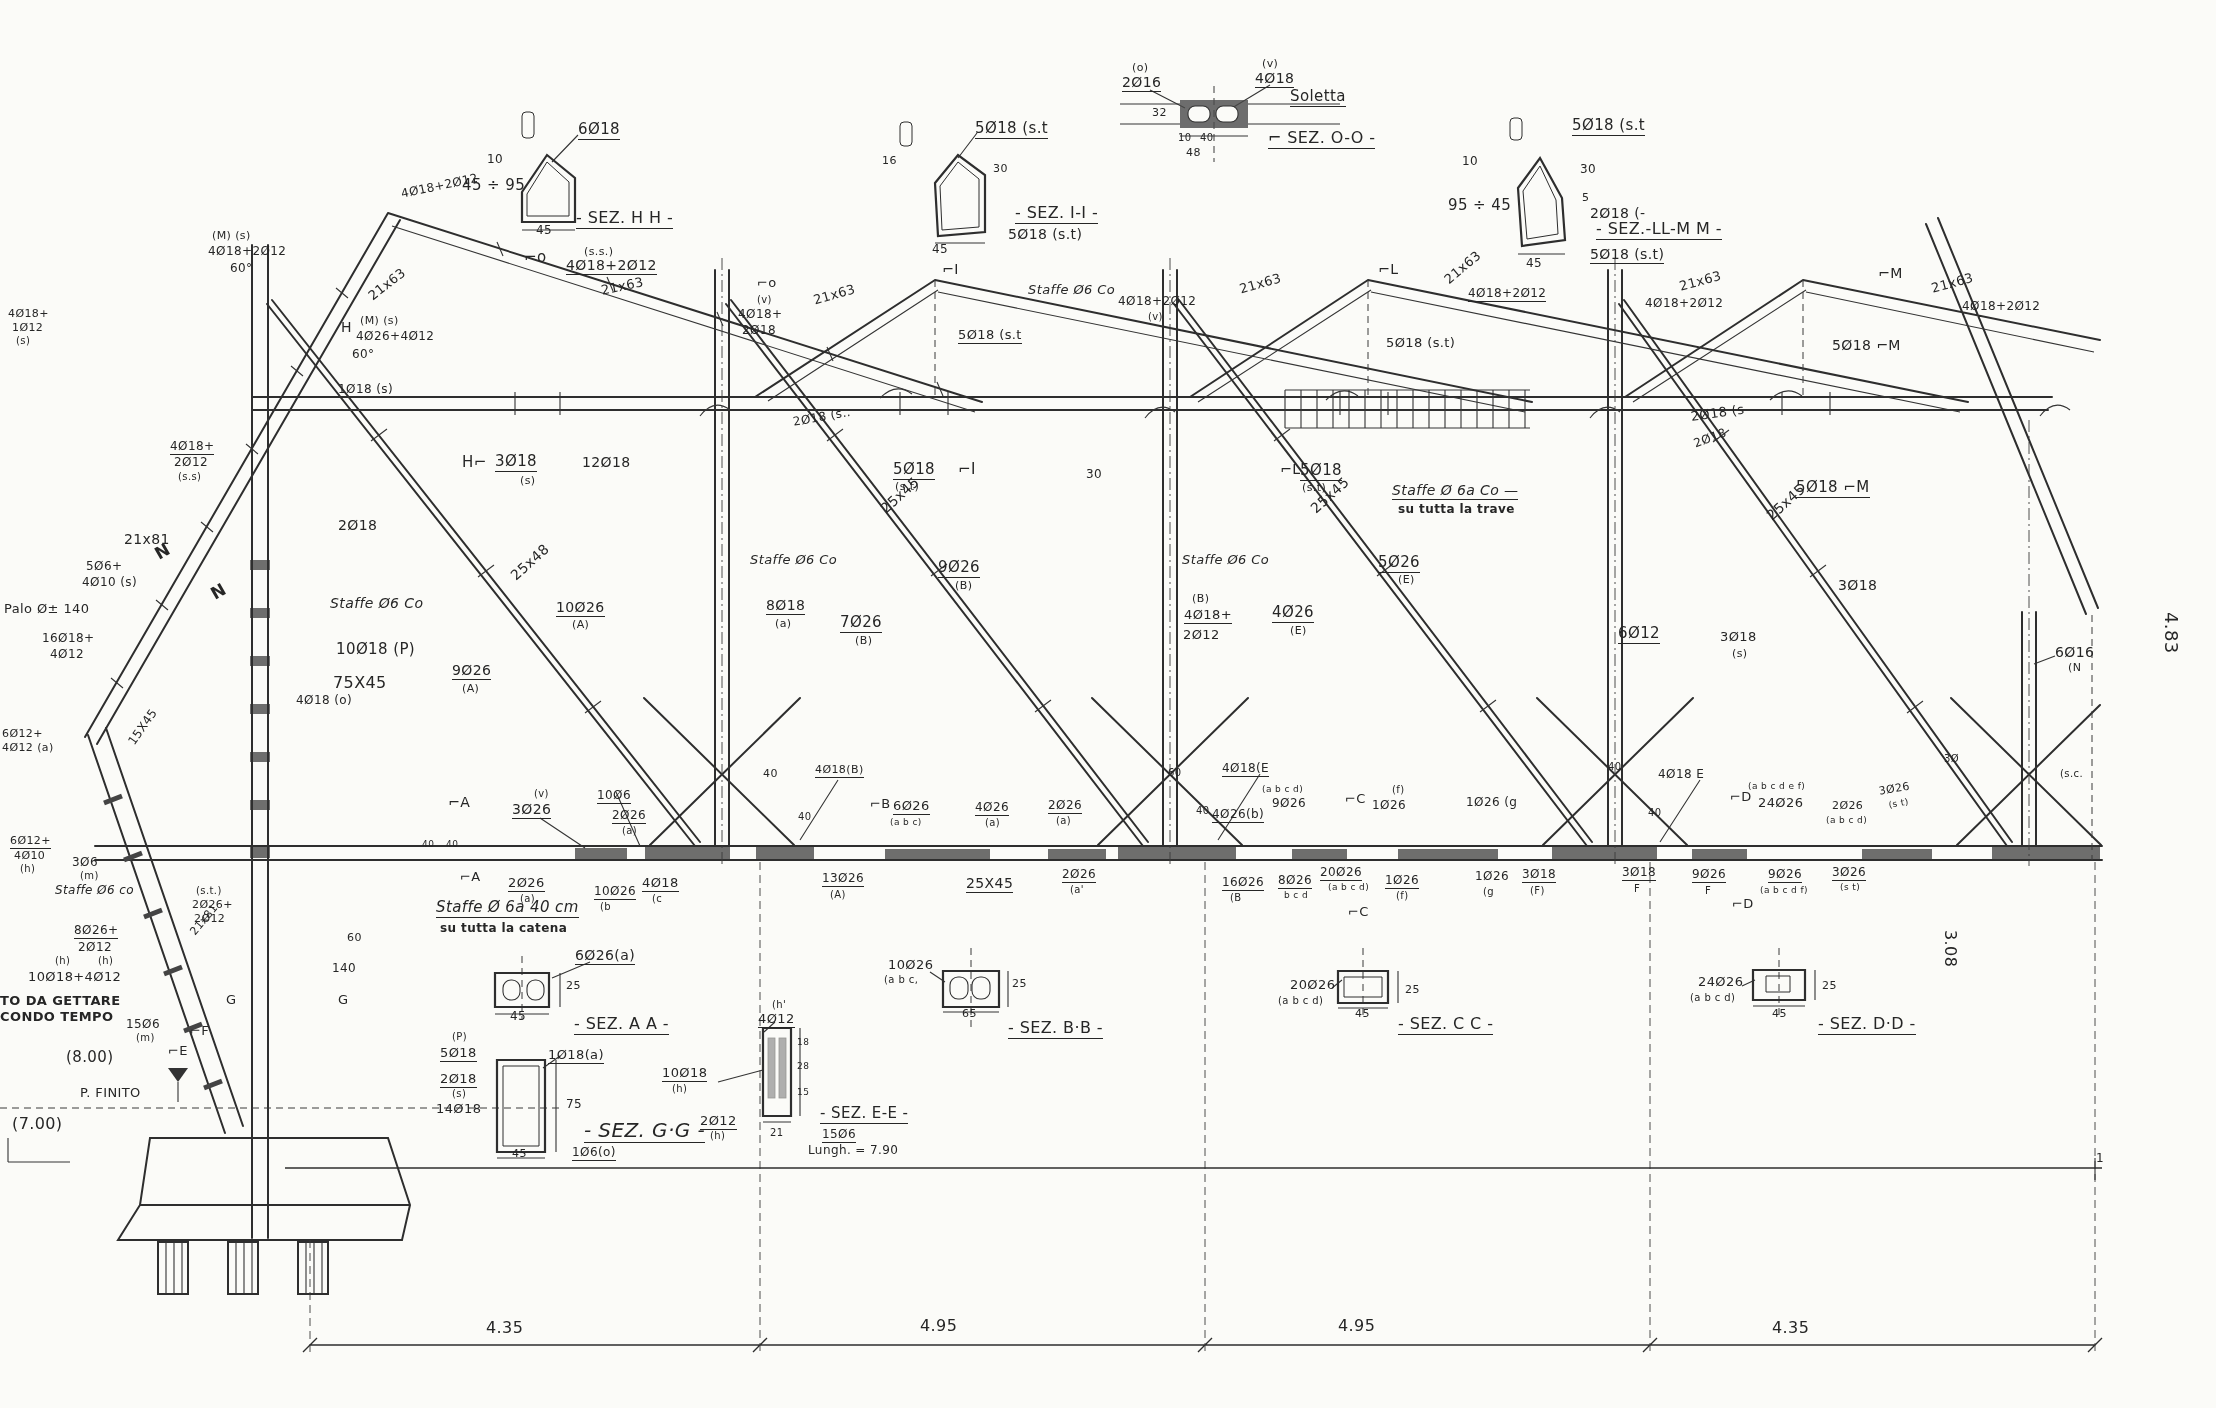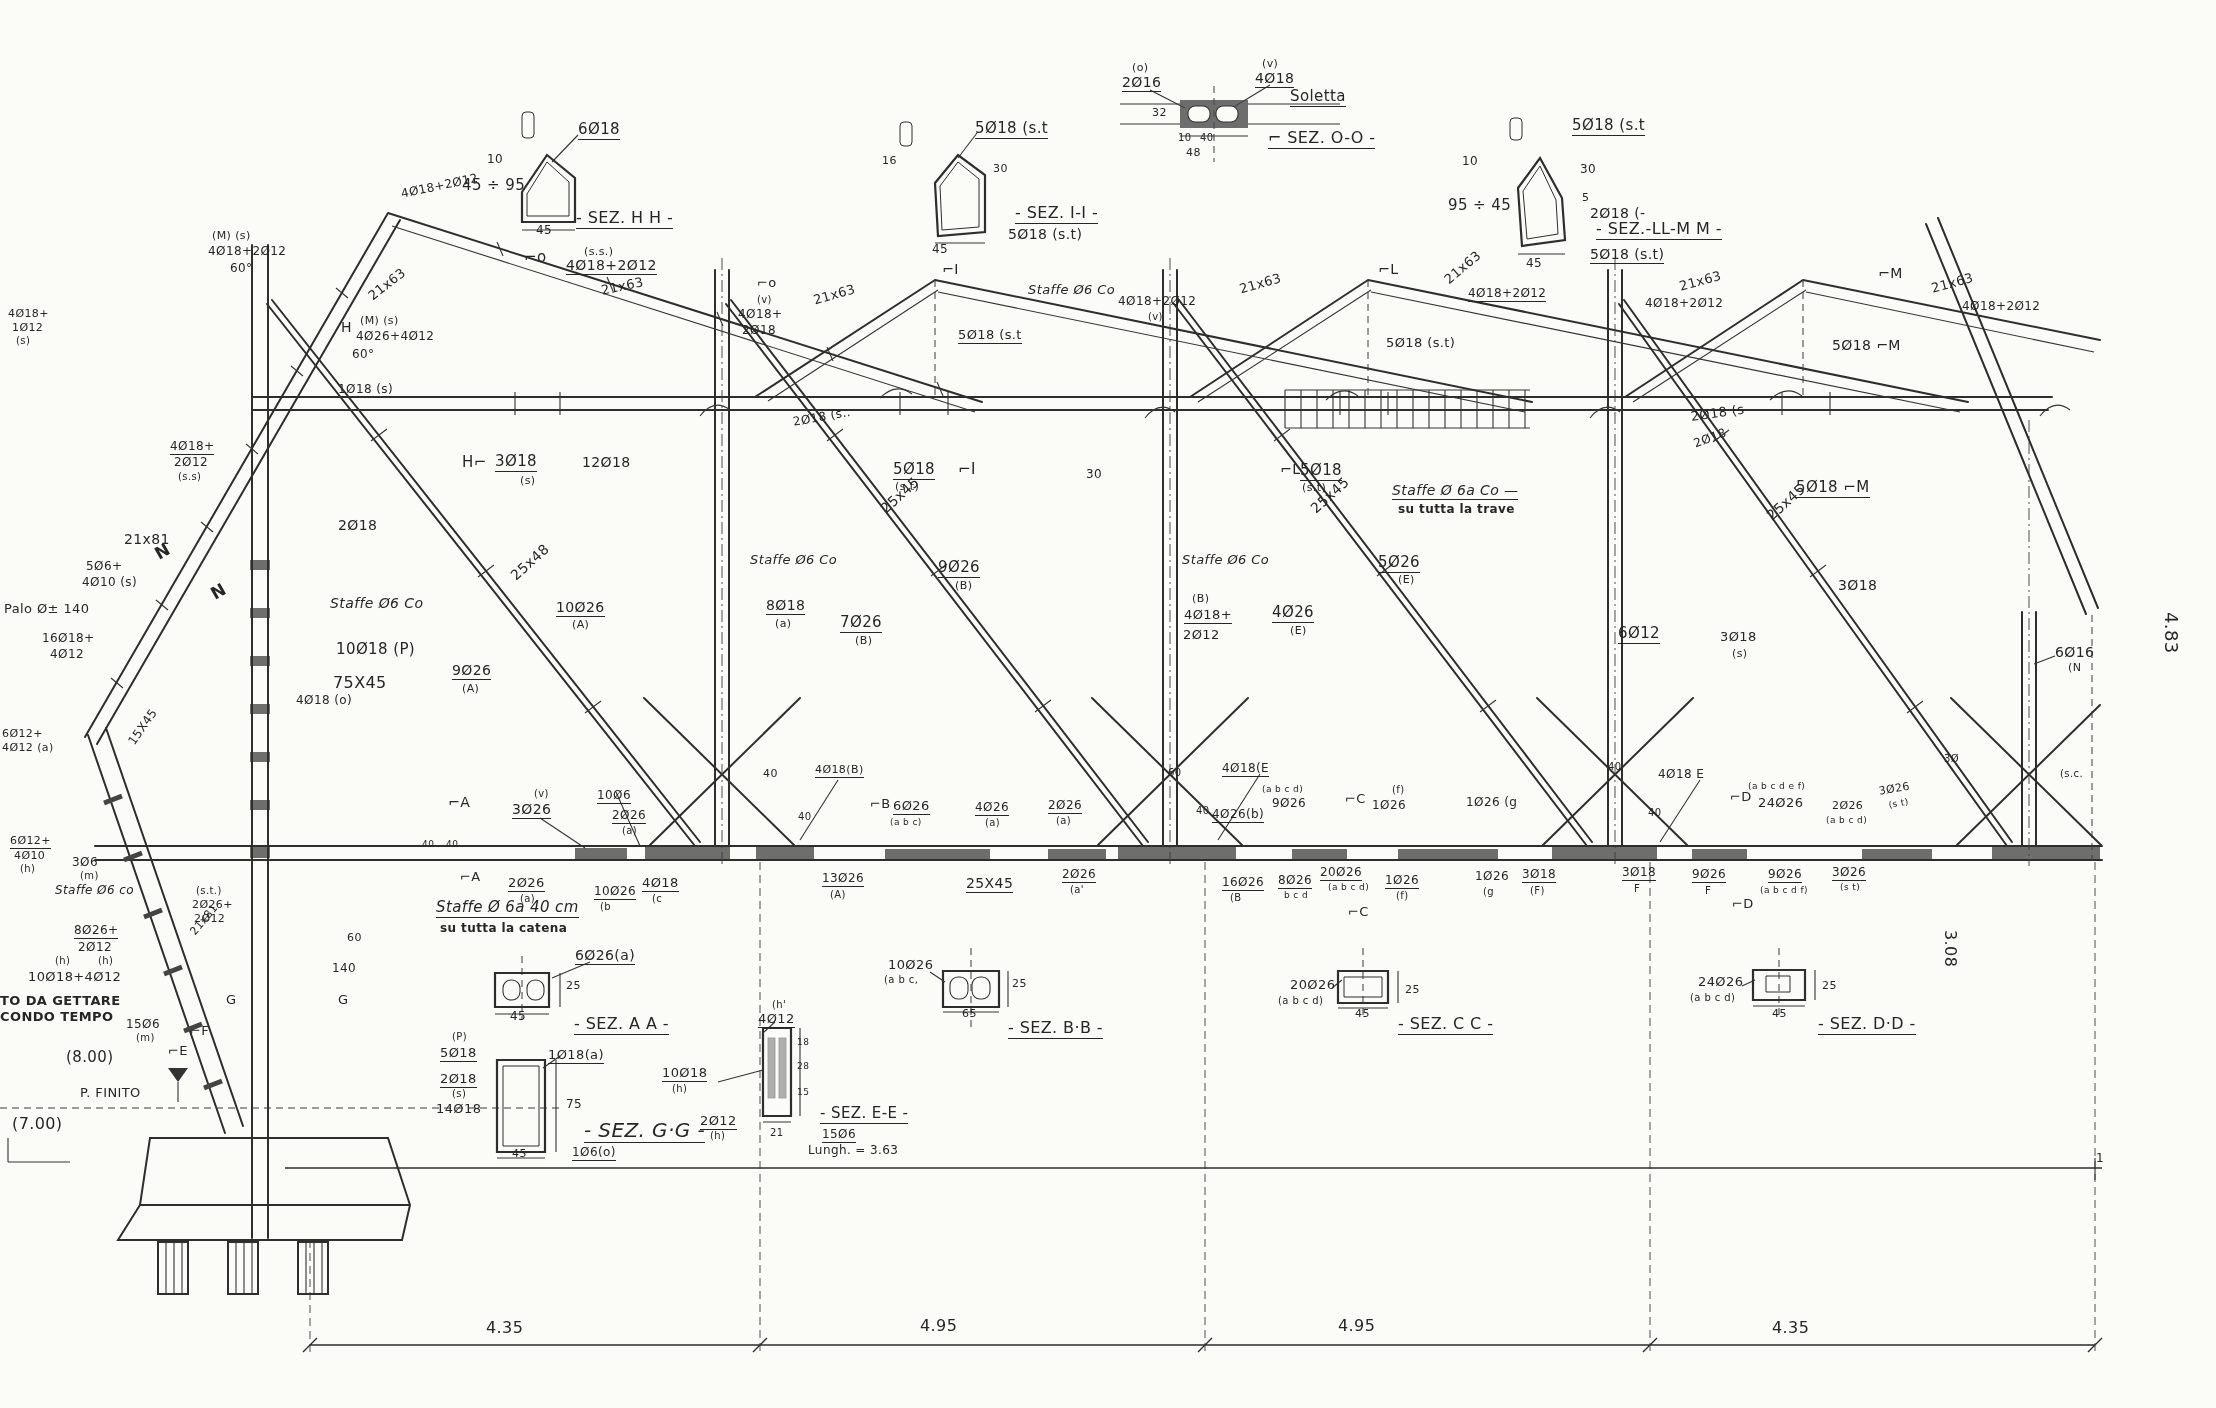--- a/index.html
+++ b/index.html
@@ -377,21 +377,21 @@
       <span class="lbl u" style="left: 662px; top: 1066px; font-size: 13px;">10Ø18</span>
       <span class="lbl" style="left: 672px; top: 1084px; font-size: 10px;">(h)</span>
       <span class="lbl u" style="left: 700px; top: 1114px; font-size: 13px;">2Ø12</span>
       <span class="lbl" style="left: 710px; top: 1131px; font-size: 10px;">(h)</span>
       <span class="lbl" style="left: 797px; top: 1038px; font-size: 9px;">18</span>
       <span class="lbl" style="left: 797px; top: 1062px; font-size: 9px;">28</span>
       <span class="lbl" style="left: 797px; top: 1088px; font-size: 9px;">15</span>
       <span class="lbl" style="left: 770px; top: 1128px; font-size: 10px;">21</span>
       <span class="lbl u" style="left: 820px; top: 1106px; font-size: 15px;">- SEZ. E-E -</span>
       <span class="lbl u" style="left: 822px; top: 1128px; font-size: 12px;">15Ø6</span>
-      <span class="lbl" style="left: 808px; top: 1144px; font-size: 12px;">Lungh. = 3.63</span>
+      <span class="lbl" style="left: 808px; top: 1144px; font-size: 12px;">Lungh. = 7.90</span>
       <span class="lbl" style="left: 888px; top: 958px; font-size: 13px;">10Ø26</span>
       <span class="lbl" style="left: 884px; top: 975px; font-size: 10px;">(a b c,</span>
       <span class="lbl" style="left: 1012px; top: 978px; font-size: 11px;">25</span>
       <span class="lbl" style="left: 962px; top: 1008px; font-size: 11px;">65</span>
       <span class="lbl u" style="left: 1008px; top: 1020px; font-size: 16px;">- SEZ. B·B -</span>
       <span class="lbl" style="left: 1290px; top: 978px; font-size: 13px;">20Ø26</span>
       <span class="lbl" style="left: 1278px; top: 996px; font-size: 10px;">(a b c d)</span>
       <span class="lbl" style="left: 1405px; top: 984px; font-size: 11px;">25</span>
       <span class="lbl" style="left: 1355px; top: 1008px; font-size: 11px;">45</span>
       <span class="lbl u" style="left: 1398px; top: 1016px; font-size: 16px;">- SEZ. C C -</span>

